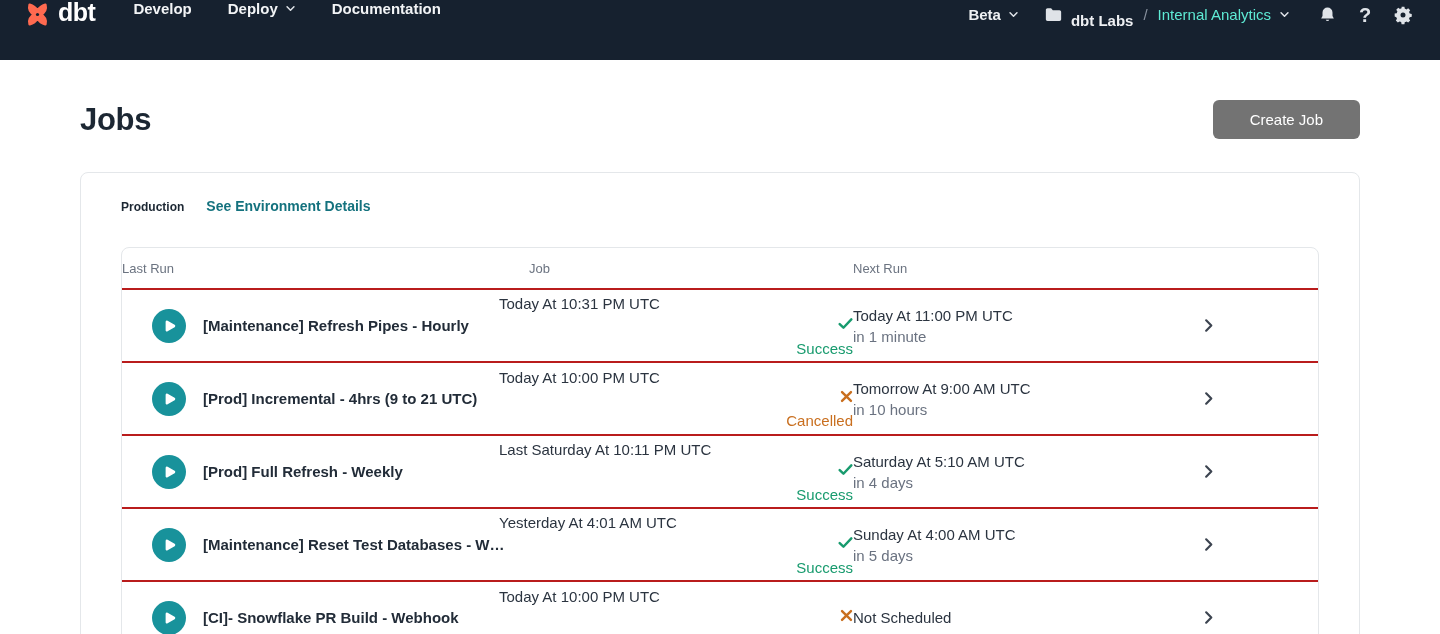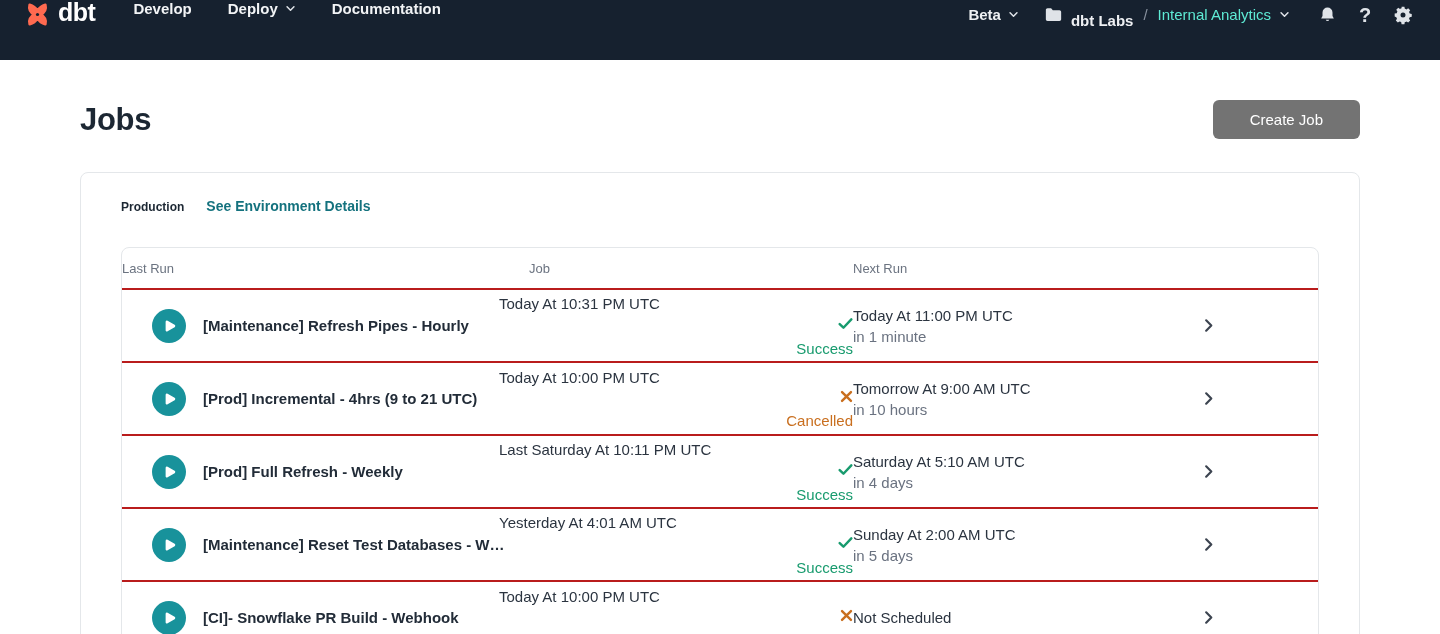--- a/index.html
+++ b/index.html
@@ -291,21 +291,21 @@
         <span style="display:inline-flex;">
           <svg width="15" height="15" viewBox="0 0 16 16">
                     <path d="M1.8 8.6l4 3.9L14.2 3.6" stroke="currentColor" stroke-width="2.6" fill="none" stroke-linecap="round" stroke-linejoin="round"></path>
                   </svg>
         </span>
 
         <span>Success</span>
       </span>
     </div>
     <div class="cell-stack">
-      <span class="run-time">Sunday At 2:00 AM UTC</span>
+      <span class="run-time">Sunday At 4:00 AM UTC</span>
       <span class="relative-time">in 5 days</span>
     </div>
     <div class="chev-cell">
       <span class="row-chev">
         <svg width="15" height="15" viewBox="0 0 16 16">
                   <path d="M5.5 2.5L11 8l-5.5 5.5" stroke="currentColor" stroke-width="2.3" fill="none" stroke-linecap="round" stroke-linejoin="round"></path>
                 </svg>
       </span>
     </div>
   </div>

